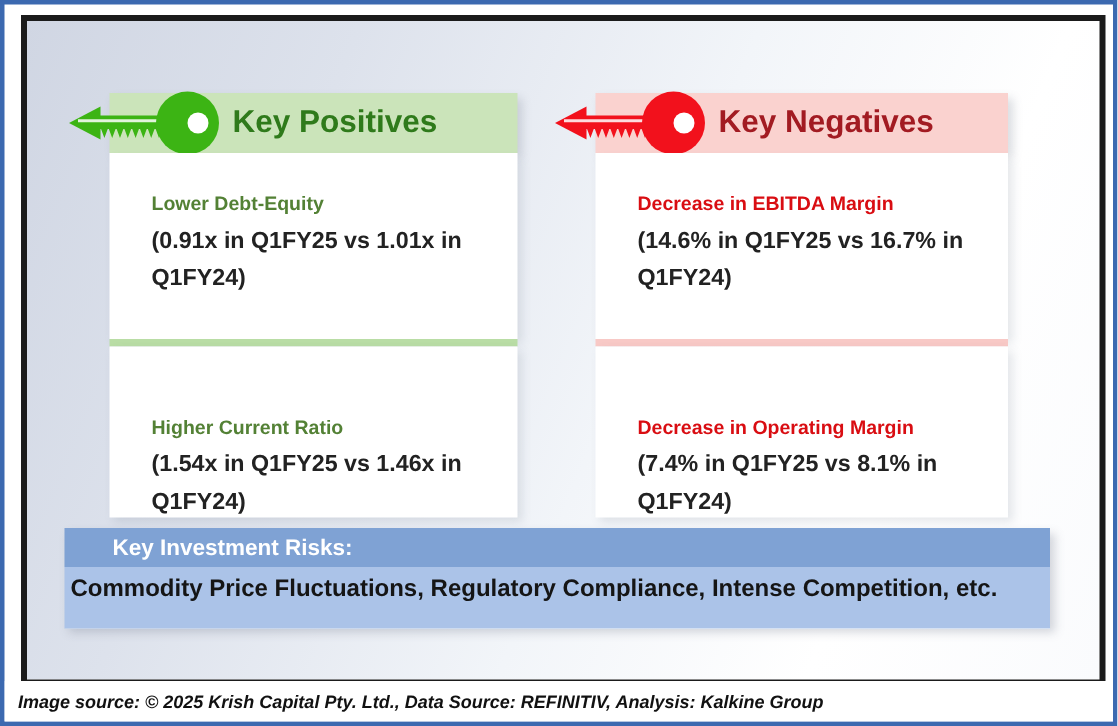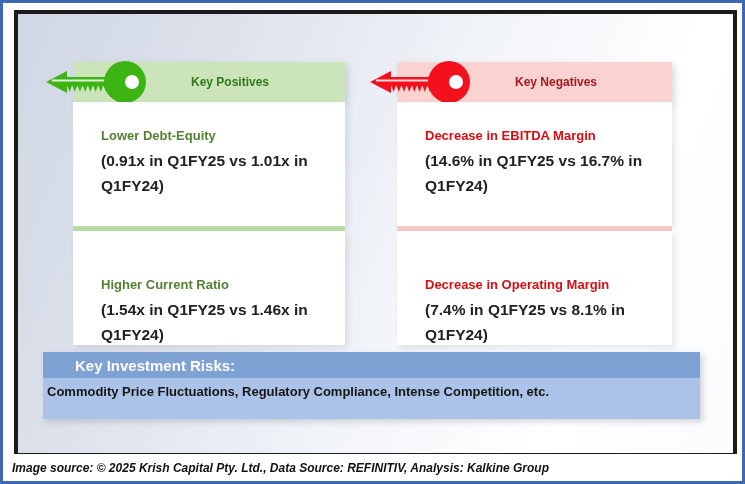--- a/index.html
+++ b/index.html
@@ -19,21 +19,21 @@
     background:linear-gradient(112deg,#d0d6e3 0%,#dde2ec 25%,#f2f5f9 55%,#ffffff 78%,#fafbfd 100%);
   }
   
   .banner{
     position:absolute;top:48px;height:40px;
     display:flex;align-items:center;
     box-shadow:3px 3px 6px rgba(90,100,120,.22);
   }
   .banner.positives-banner{left:55px;width:272px;background:var(--positive-banner,#cbe4ba);}
   .banner.negatives-banner{left:379px;width:275px;background:var(--negative-banner,#fad2cf);}
-  .banner-title{font-size:12px;font-weight:700;margin-left:118px;white-space:nowrap;}
+  .banner-title{font-size:21px;font-weight:700;margin-left:82px;white-space:nowrap;}
   .positives-banner .banner-title{color:var(--positive-title,#2f7a1b);}
   .negatives-banner .banner-title{color:var(--negative-title,#a21b22);}
   .key-icon{position:absolute;left:-28px;top:-2px;width:104px;height:44px;}
   .key-icon svg{display:block;width:104px;height:44px;}
   .key-green{color:var(--positive-key,#3cb414);}
   .key-red{color:var(--negative-key,#f2111c);}
   
   .card{
     position:absolute;background:#fff;
     box-shadow:3px 3px 6px rgba(90,100,120,.15);
@@ -57,21 +57,21 @@
     background:var(--risks-header-bg,#7fa2d4);
     height:26px;display:flex;align-items:center;
     padding-left:32px;box-sizing:border-box;
   }
   .risks-header span{color:#ffffff;font-size:15px;font-weight:700;}
   .risks-body{
     background:var(--risks-body-bg,#abc3e8);
     height:41px;display:flex;align-items:flex-start;
     padding:6px 4px 0 4px;box-sizing:border-box;
   }
-  .risks-body span{color:#151515;font-size:13px;font-weight:700;white-space:nowrap;}
+  .risks-body span{color:#151515;font-size:16px;font-weight:700;white-space:nowrap;}
   
   .footer{
     position:absolute;left:0;bottom:0;width:100%;height:27px;
     background:#fff;display:flex;align-items:center;
     padding-left:9px;box-sizing:border-box;
     font-size:12px;font-weight:700;font-style:italic;color:#111;
     white-space:nowrap;
   }
 </style>
 </head>

